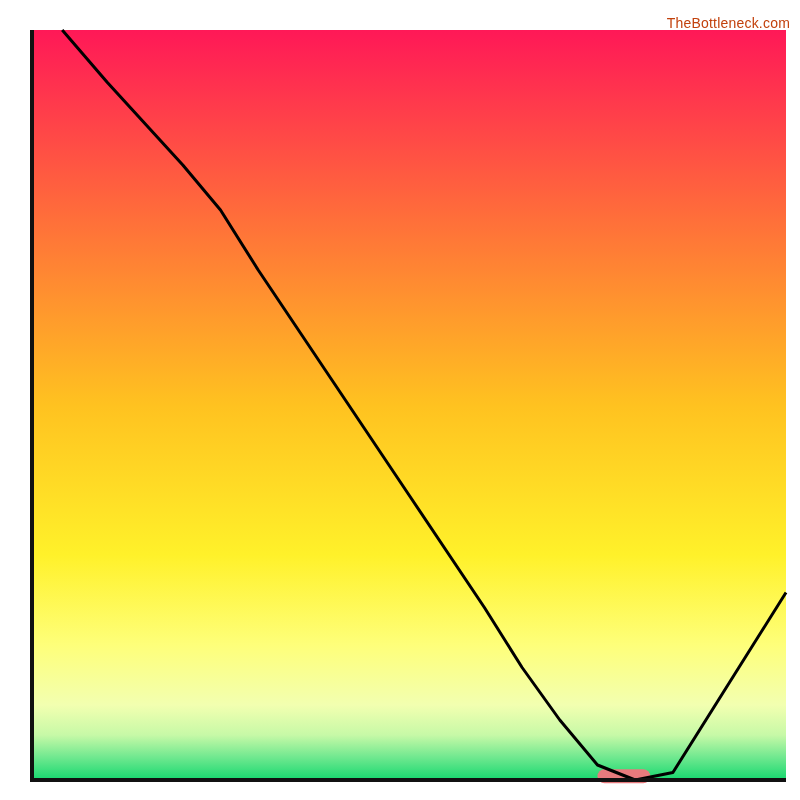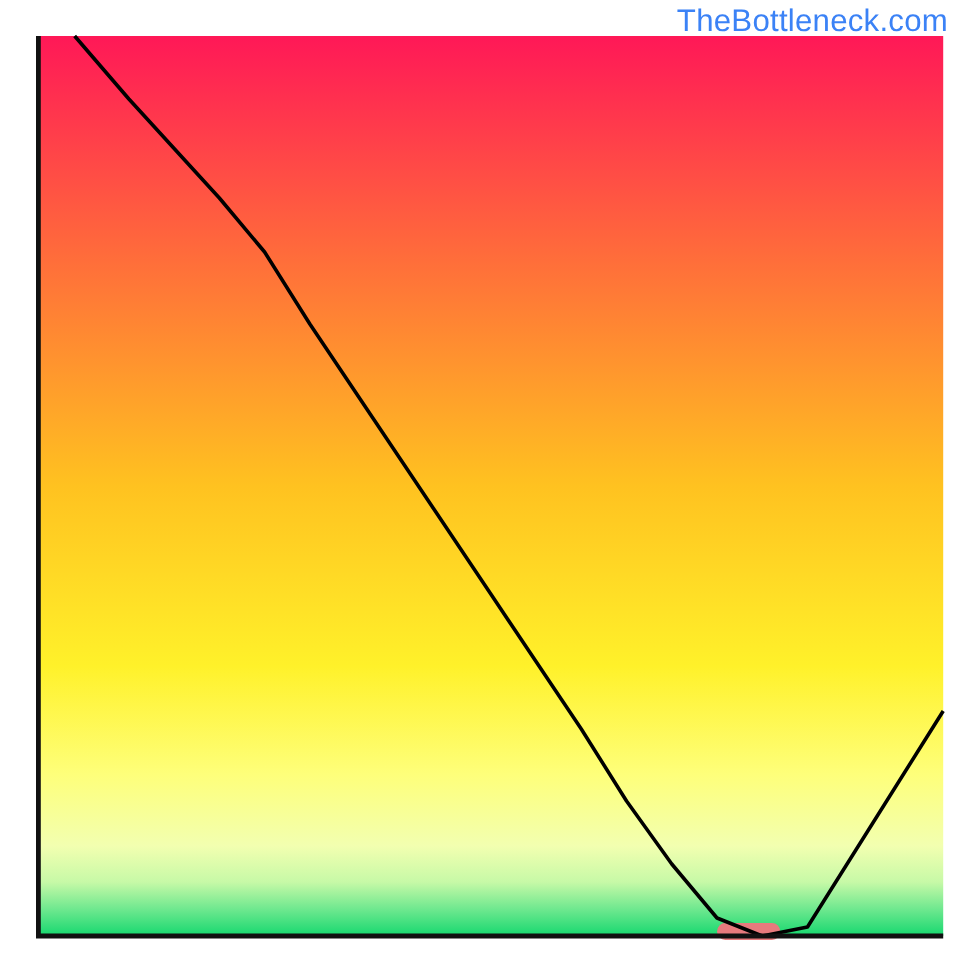--- a/index.html
+++ b/index.html
@@ -11,25 +11,25 @@
     font-family: Arial, Helvetica, sans-serif;
     overflow: hidden;
   }
   .canvas {
     position: relative;
     width: 800px;
     height: 800px;
   }
   .watermark {
     position: absolute;
-    top: 2px;
+    top: 15px;
     right: 10px;
-    font-size: 26px;
+    font-size: 14px;
     font-weight: 500;
-    color: #3b82f6;
+    color: #c2410c;
     letter-spacing: 0.2px;
   }
 </style>
 </head>
 <body>
 
 <div class="canvas">
   <div class="watermark">TheBottleneck.com</div>
   <svg id="chart-svg" width="800" height="800" viewBox="0 0 800 800">
       <defs>

